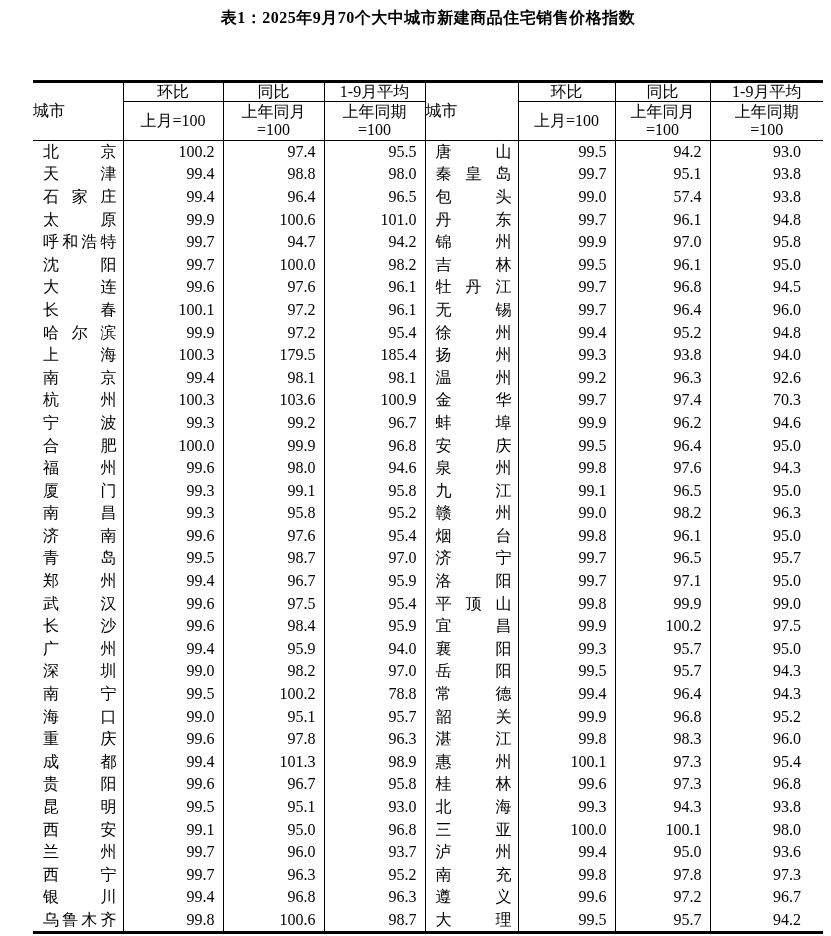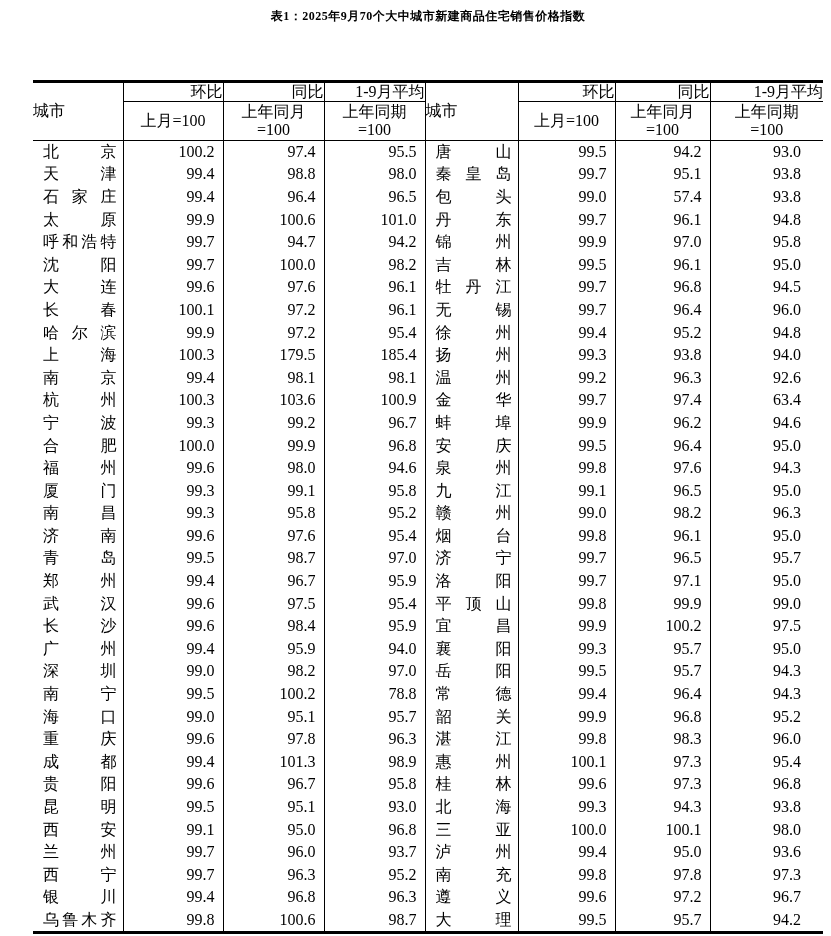--- a/index.html
+++ b/index.html
@@ -8,21 +8,21 @@
     background: #ffffff;
     color: #000000;
     font-family: "Liberation Serif", "DejaVu Serif", serif;
   }
   .page { position: relative; width: 831px; height: 936px; overflow: hidden; background: #fff; }
 
   .doc-title {
     position: absolute;
     left: 33px; top: 8px; width: 790px;
     text-align: center;
-    font-size: 12px;
+    font-size: 16px;
     font-weight: bold;
     letter-spacing: 0.5px;
     white-space: nowrap;
   }
 
   table.price-index {
     position: absolute;
     left: 33px; top: 80px;
     width: 790px;
     border-collapse: collapse;
@@ -32,21 +32,21 @@
   }
   th, td {
     font-weight: normal;
     font-size: 16px;
     border-left: 1px solid #000;
     overflow: hidden;
   }
   .no-left { border-left: none; }
 
   thead th { border-bottom: 1px solid #000; }
-  .th-top { height: 20px; text-align: right; vertical-align: middle; line-height: 18px; }
+  .th-top { height: 20px; text-align: center; vertical-align: middle; line-height: 18px; }
   .th-sub { height: 39px; text-align: center; vertical-align: middle; line-height: 18px; }
   .th-city { text-align: left; vertical-align: middle; }
   .hline { text-align: center; }
 
   tbody td { height: 22.6px; vertical-align: middle; }
   td.num { text-align: right; padding-right: 8px; }
   td.num.wide { padding-right: 22px; }
   td.city-cell { padding: 0 6px 0 10px; }
   .city {
     display: flex;
@@ -350,21 +350,21 @@
           <td class="num">103.6</td>
           <td class="num">100.9</td>
           <td class="city-cell">
             <div class="city">
               <span>金</span>
               <span>华</span>
             </div>
           </td>
           <td class="num">99.7</td>
           <td class="num">97.4</td>
-          <td class="num wide">63.4</td>
+          <td class="num wide">70.3</td>
         </tr>
         <tr>
           <td class="city-cell no-left">
             <div class="city">
               <span>宁</span>
               <span>波</span>
             </div>
           </td>
           <td class="num">99.3</td>
           <td class="num">99.2</td>

